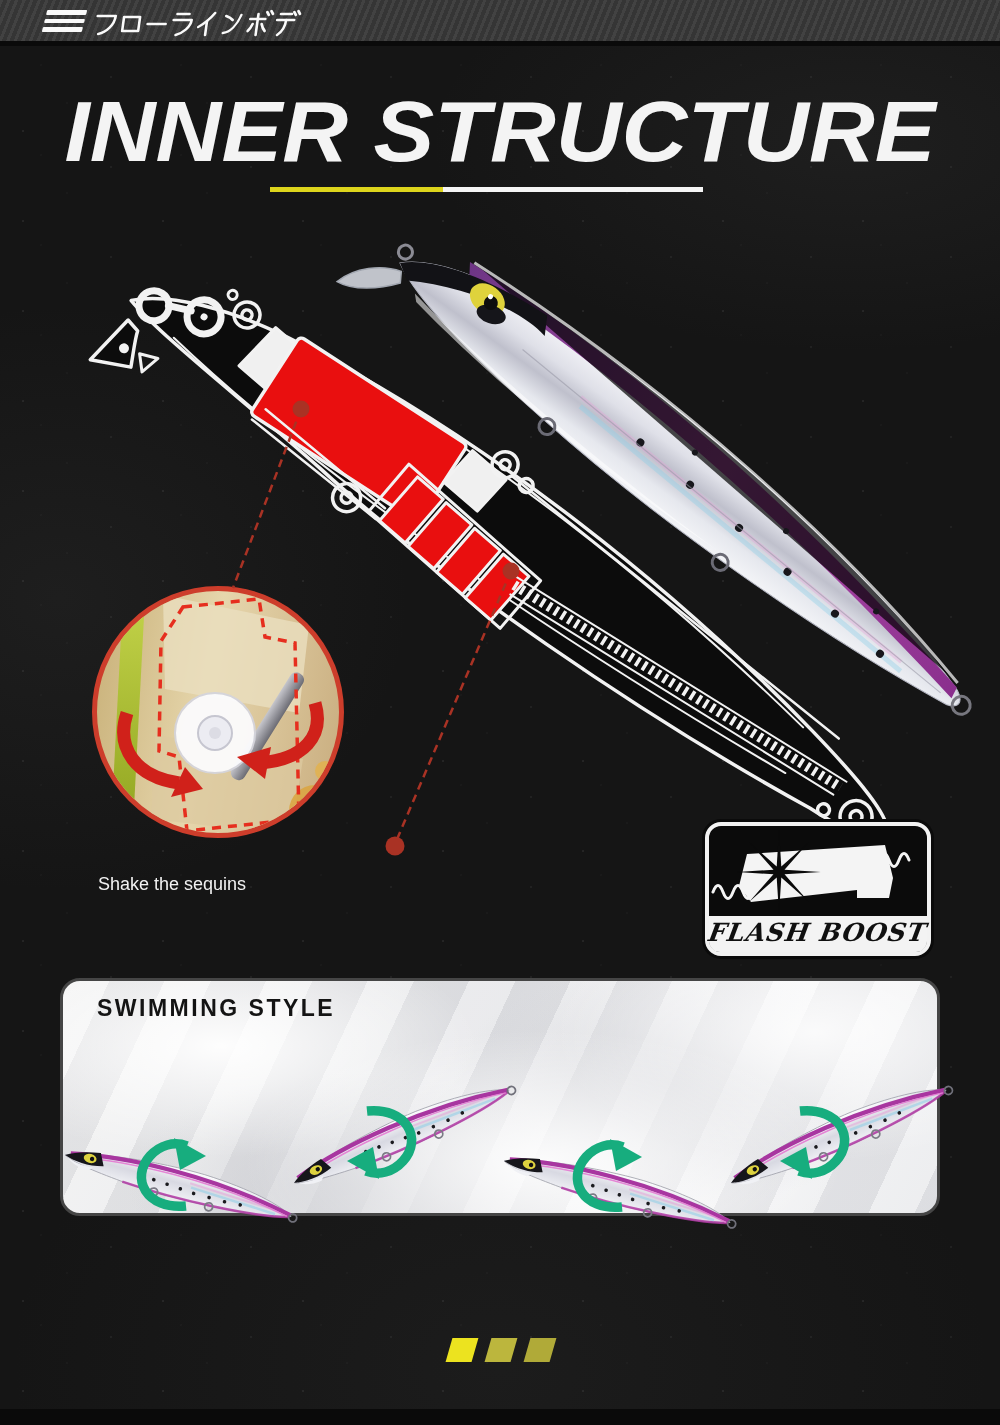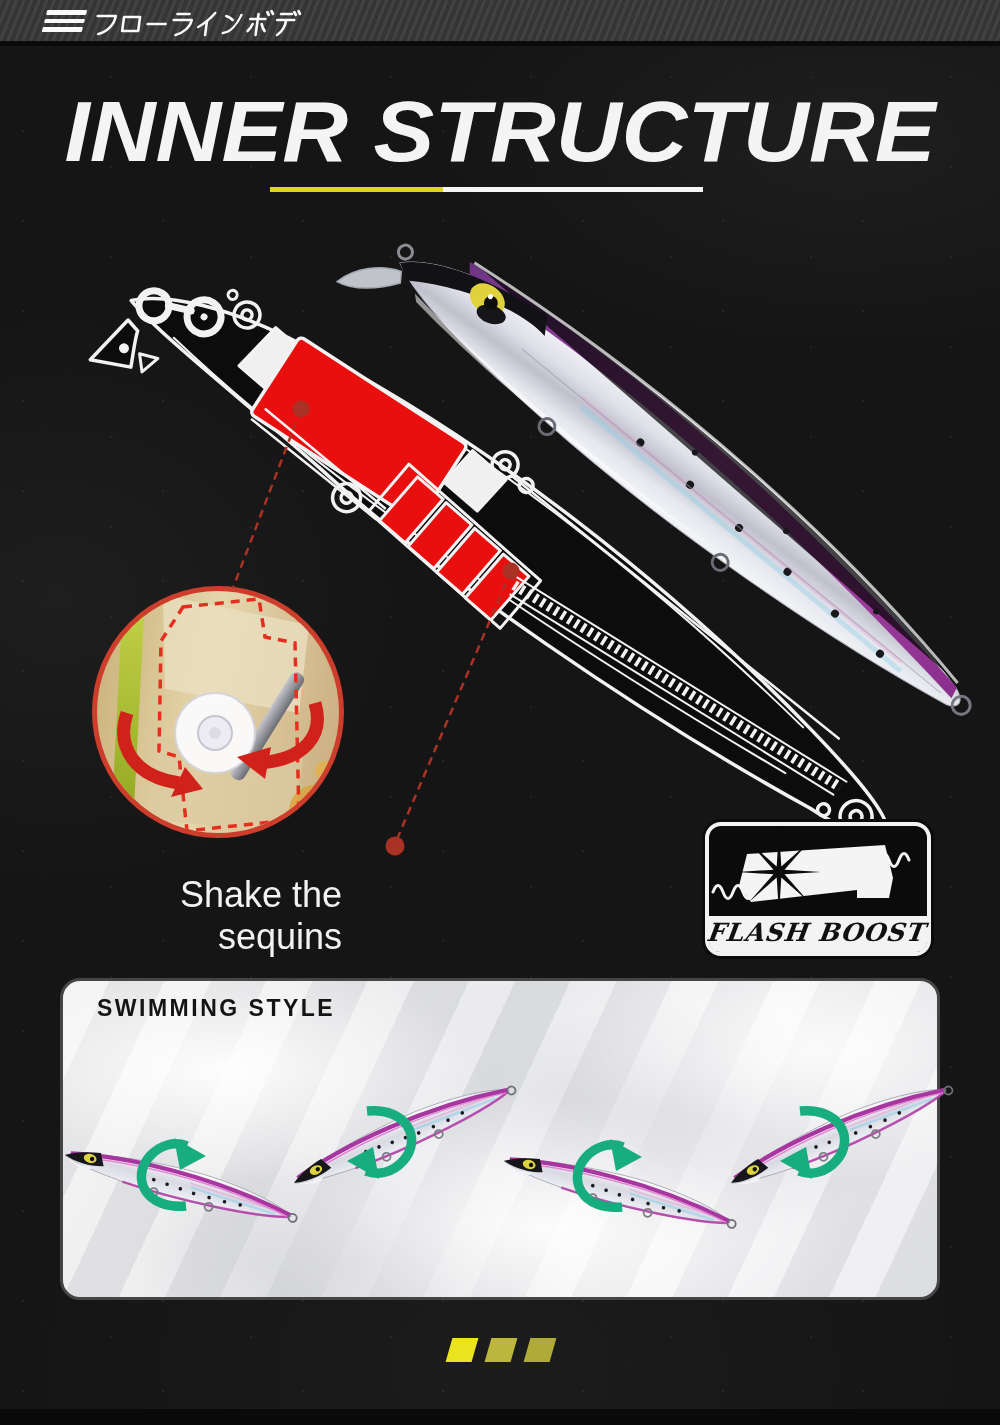--- a/index.html
+++ b/index.html
@@ -40,21 +40,21 @@
     font-size:86px;font-weight:bold;font-style:italic;color:#f4f4f4;line-height:1;
     letter-spacing:0px;transform:scaleX(1.06);transform-origin:center;
   }
   .title-underline{
     position:absolute;left:270px;top:187px;width:433px;height:5px;z-index:2;
     background:linear-gradient(90deg,#ddd51c 0,#ddd51c 40%,#f5f5f5 40%,#f5f5f5 100%);
   }
 
   
   .swim-panel{
-    position:absolute;left:60px;top:978px;width:880px;height:322px;z-index:1;
+    position:absolute;left:60px;top:978px;width:880px;height:238px;z-index:1;
     border-radius:20px;border:3px solid #454545;box-sizing:border-box;
     background-image:
       radial-gradient(420px 180px at 18% 28%, rgba(255,255,255,.95), rgba(255,255,255,0) 62%),
       radial-gradient(500px 220px at 55% 78%, rgba(255,255,255,.9), rgba(255,255,255,0) 60%),
       radial-gradient(400px 200px at 86% 22%, rgba(255,255,255,.85), rgba(255,255,255,0) 65%),
       radial-gradient(320px 160px at 33% 88%, rgba(204,205,210,.8), rgba(204,205,210,0) 70%),
       radial-gradient(360px 200px at 70% 45%, rgba(208,209,214,.7), rgba(208,209,214,0) 62%),
       repeating-linear-gradient(115deg, rgba(255,255,255,.3) 0 42px, rgba(198,199,204,.28) 42px 92px),
       linear-gradient(120deg,#efefef,#e1e2e5 45%,#f1f1f3 70%,#e5e6e9);
   }
@@ -68,21 +68,21 @@
     position:absolute;left:92px;top:586px;width:252px;height:252px;z-index:2;
     border-radius:50%;border:5px solid #cd3d2b;box-sizing:border-box;overflow:hidden;
     background:linear-gradient(100deg,#c8b078 0%,#e6d6ac 45%,#c8ac7e 100%);
   }
   .circle-inset svg{position:absolute;left:0;top:0;}
 
   
   .scene{position:absolute;left:0;top:0;z-index:3;pointer-events:none;}
 
   
-  .label{position:absolute;z-index:4;color:#f2f2f2;font-size:36px;text-align:right;}
+  .label{position:absolute;z-index:4;color:#f2f2f2;font-size:18px;text-align:left;}
   .label-shake{left:98px;top:874px;width:244px;}
   .label-cast{left:352px;top:874px;width:262px;}
 
   
   .flash-badge{
     position:absolute;left:705px;top:822px;width:226px;height:134px;z-index:5;
     background:#0b0b0b;border:4px solid #f2f2f2;border-radius:16px;box-sizing:border-box;
     box-shadow:0 0 0 3px #0b0b0b;
   }
   .badge-art{position:absolute;left:0;top:0;}

